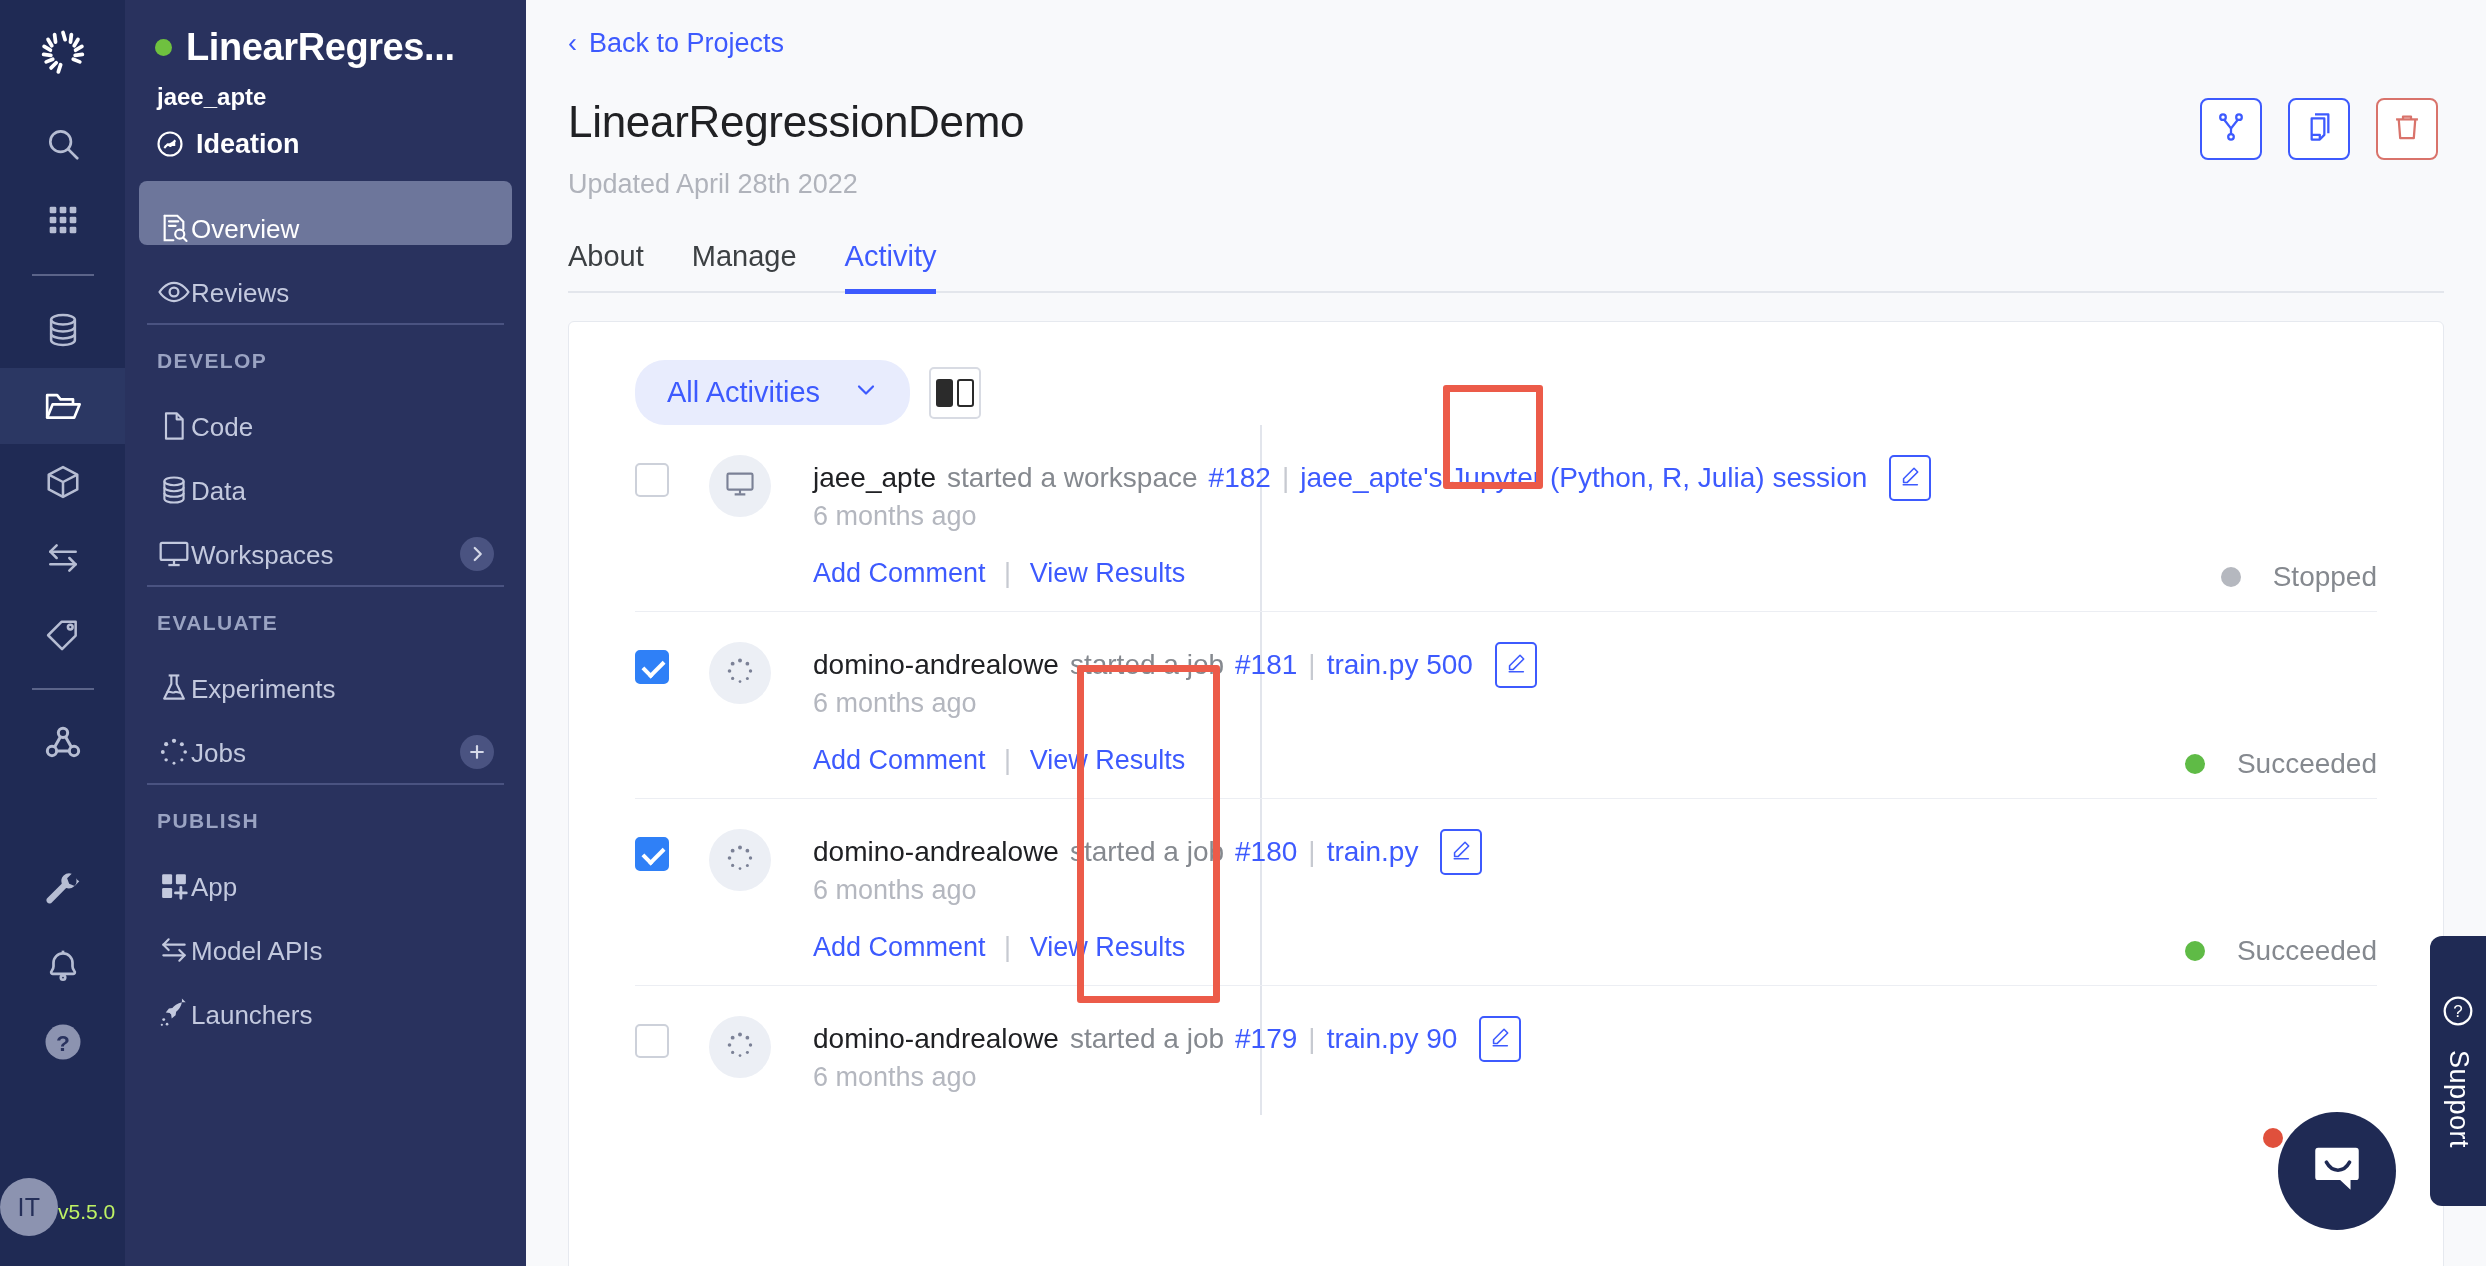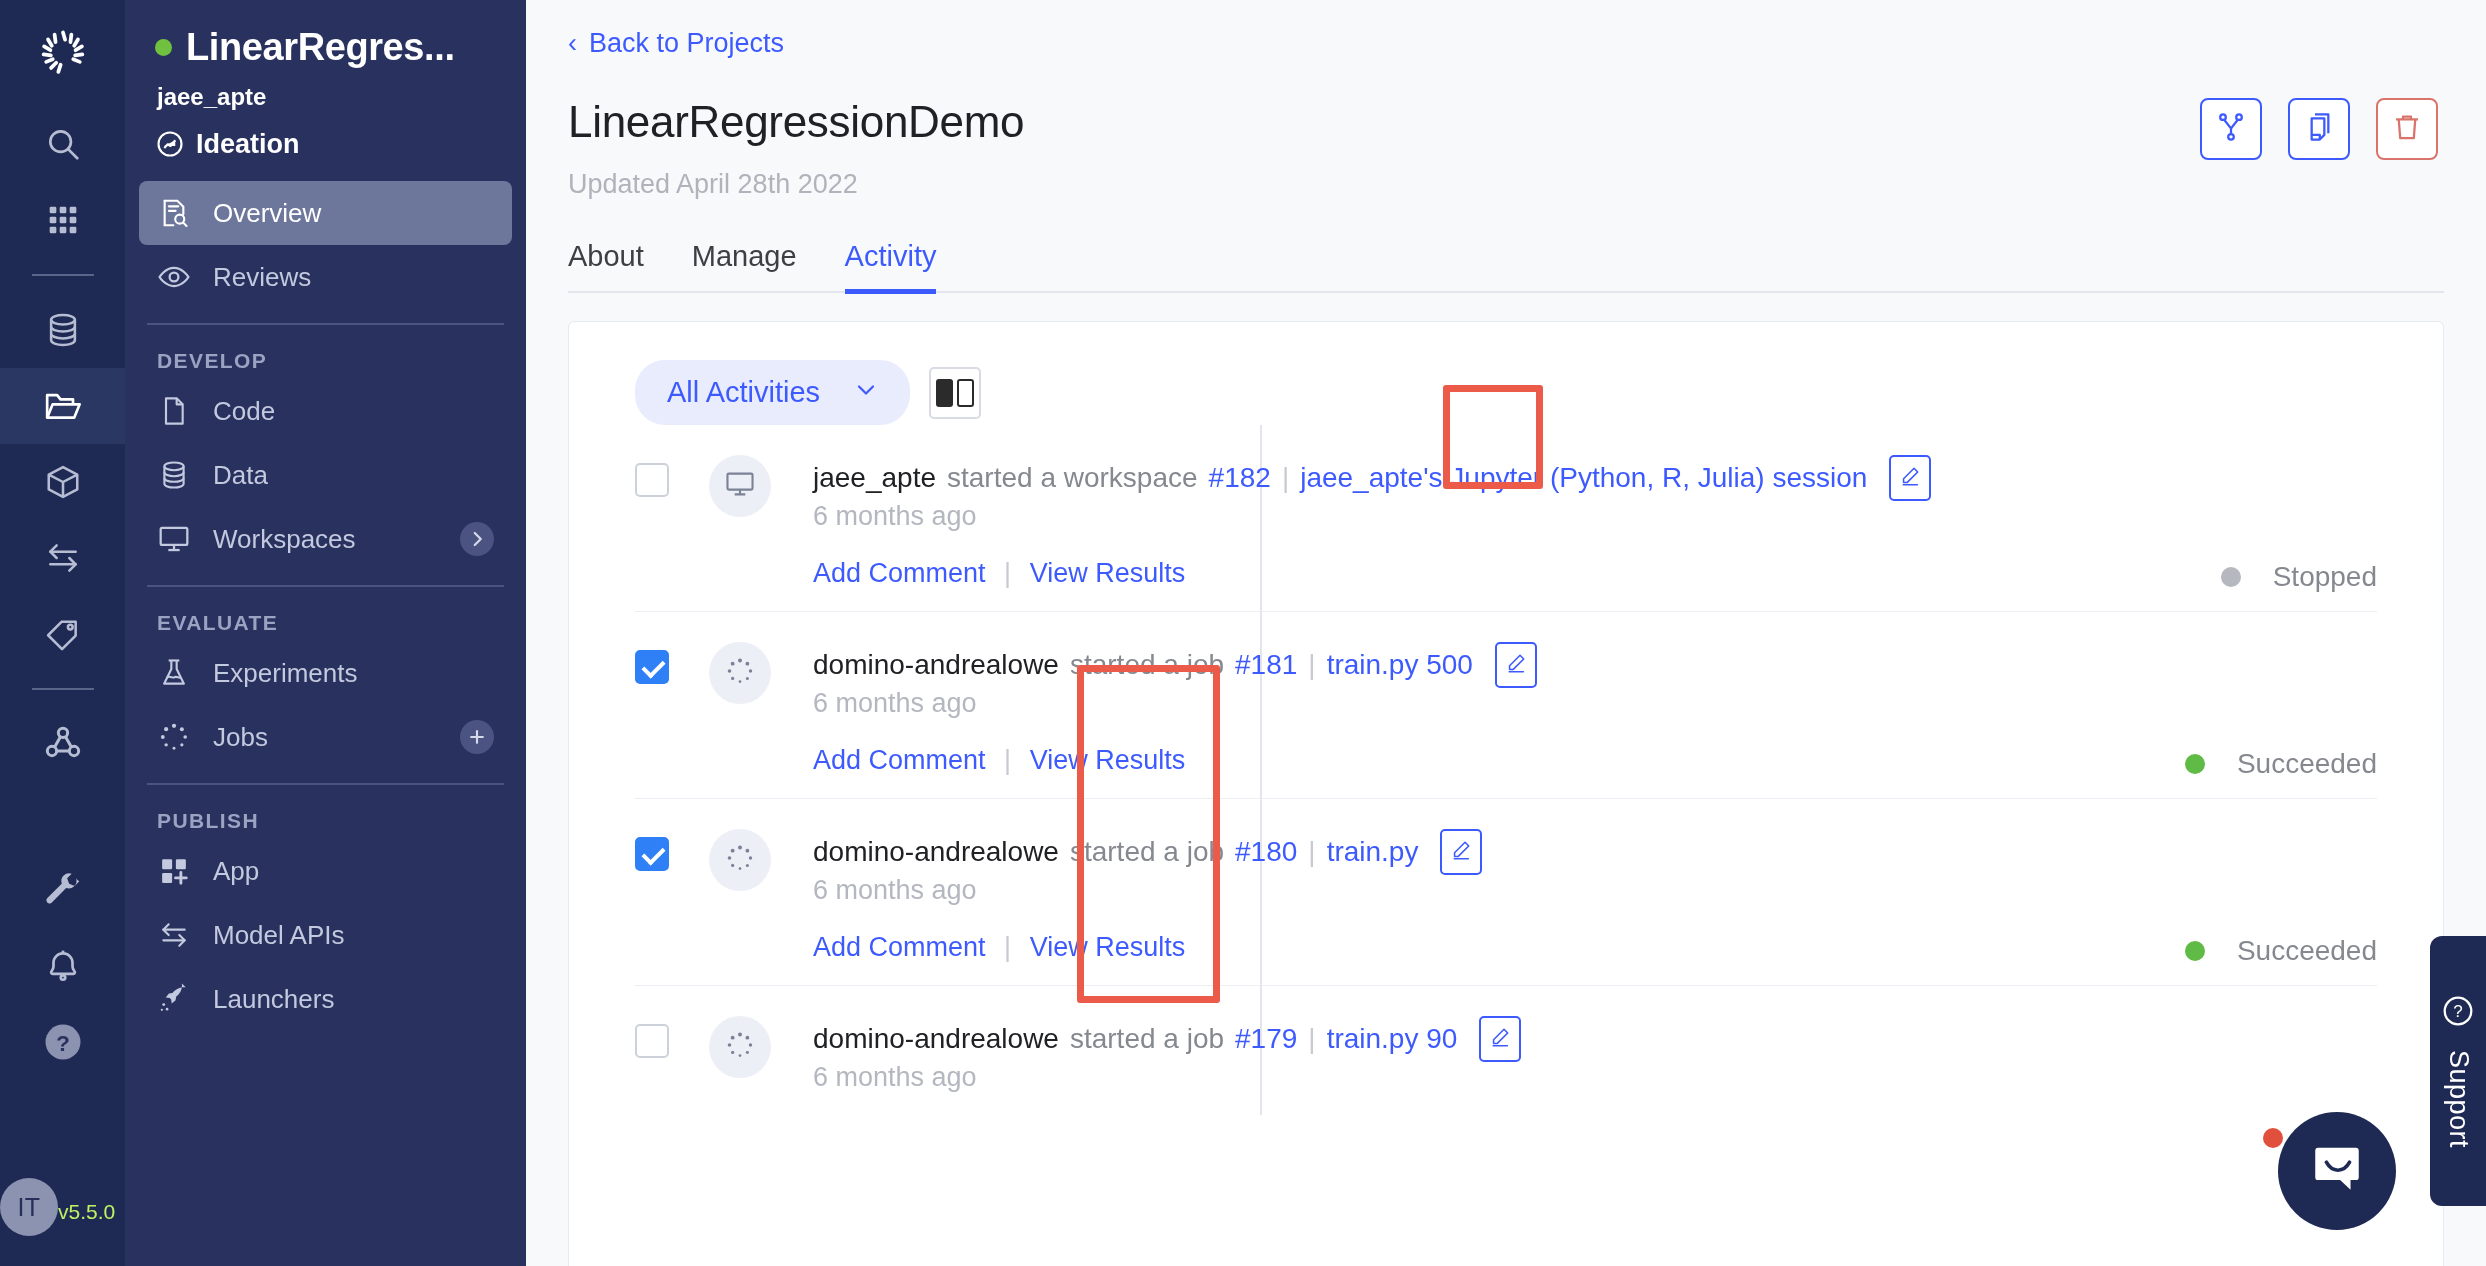--- a/index.html
+++ b/index.html
@@ -44,21 +44,21 @@
   }
   .proj-head { padding: 26px 15px 18px 30px; }
   .proj-title-row { display: flex; align-items: center; gap: 14px; }
   .proj-dot { width: 17px; height: 17px; border-radius: 50%; background: #6fc13f; flex: 0 0 17px; }
   .proj-title { font-size: 38px; font-weight: bold; color: #ffffff; letter-spacing: -.4px; white-space: nowrap; }
   .proj-owner { font-size: 24px; font-weight: bold; color: #ffffff; margin-top: 14px; margin-left: 2px; }
   .proj-stage { display: flex; align-items: flex-start; gap: 11px; margin-top: 18px; }
   .proj-stage-label { font-size: 27px; font-weight: bold; color: #ffffff; }
 
   .nav-item {
-    display: flex; align-items: center; gap: 22px;
+    display: flex; align-items: flex-end; 
     height: 64px; margin: 0 14px; padding: 0 18px;
     border-radius: 8px; color: #c3c9de; font-size: 26px;
     position: relative;
   }
   .nav-item.active { background: #6d769b; color: #ffffff; }
   .nav-icon { width: 34px; height: 34px; display:flex; align-items:center; justify-content:center; flex: 0 0 34px; }
   .nav-divider { height: 2px; background: #4a5381; margin: 14px 22px; }
   .nav-section { font-size: 21px; font-weight: bold; letter-spacing: 1.4px; color: #9aa3c2; padding: 10px 32px 6px 32px; }
   .nav-trailing { position: absolute; right: 18px; display:flex; align-items:center; justify-content:center;
      width: 34px; height: 34px; border-radius: 50%; background: #4a5381; color:#d5d9e8; }

